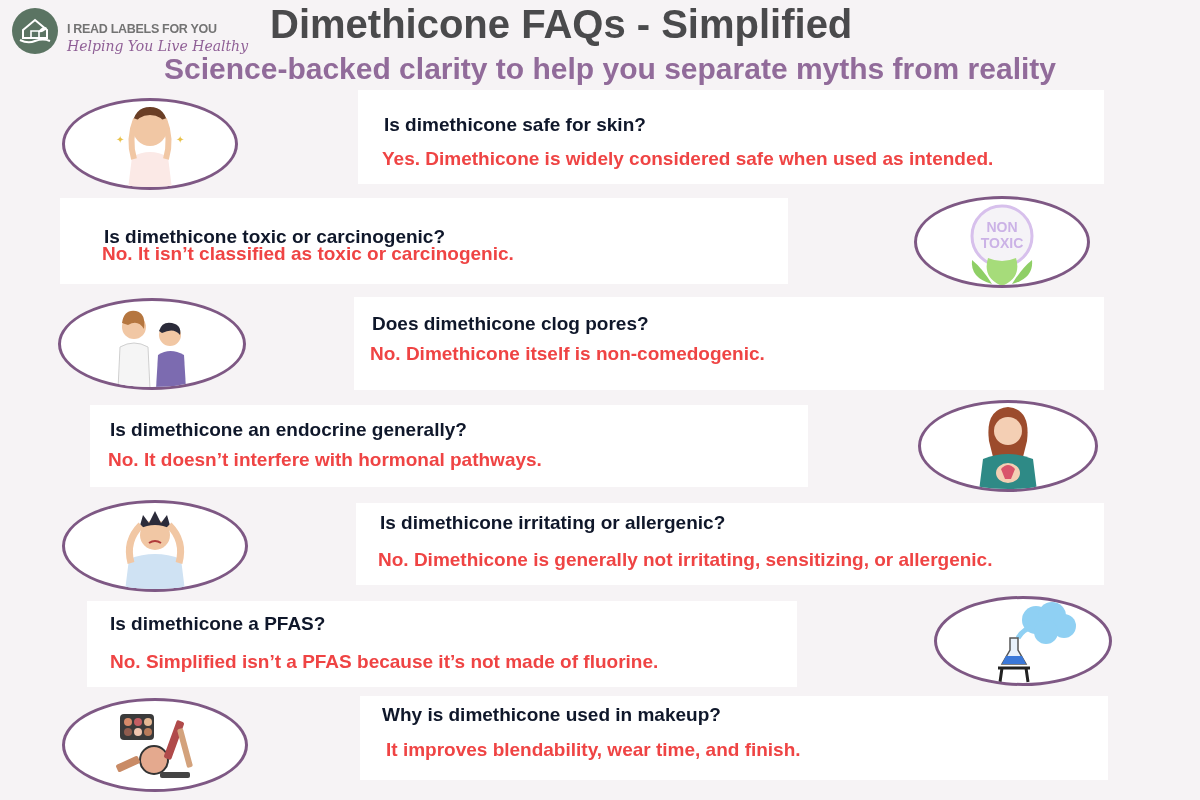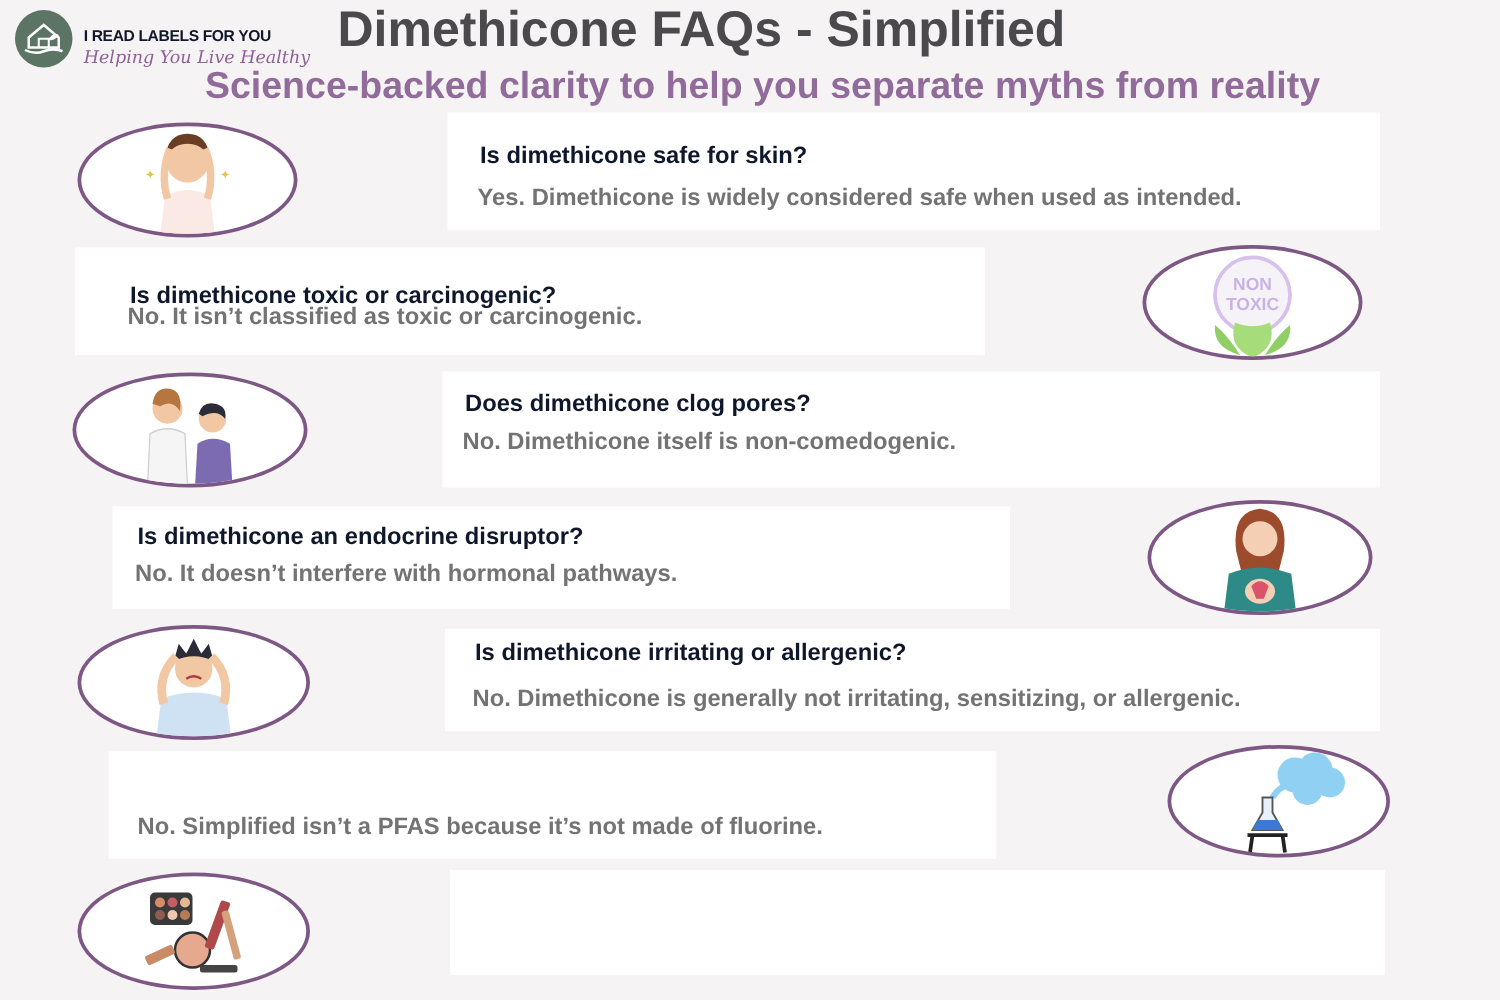--- a/index.html
+++ b/index.html
@@ -4,28 +4,28 @@
 <style>
   html, body { margin:0; padding:0; }
   body {
     width:1200px; height:800px; overflow:hidden; position:relative;
     background:#f6f3f5;
     font-family:"Liberation Sans", sans-serif;
   }
   .logo { position:absolute; left:12px; top:8px; width:190px; height:50px; }
   .logo-circle { position:absolute; left:0; top:0; width:46px; height:46px; border-radius:50%; background:#5b7463; }
   .logo-circle svg { position:absolute; left:6px; top:6px; }
-  .logo-name { position:absolute; left:55px; top:14px; font-size:12.5px; font-weight:bold; color:#0f172a; letter-spacing:-0.3px; white-space:nowrap; }
+  .logo-name { position:absolute; left:55px; top:14px; font-size:12.5px; font-weight:bold; color:#737373; letter-spacing:-0.3px; white-space:nowrap; }
   .logo-tag { position:absolute; left:55px; top:30px; font-size:14px; font-style:italic; color:#8f5f96; font-family:"DejaVu Serif", serif; white-space:nowrap; }
   .title { position:absolute; left:270px; top:2px; width:640px; text-align:left; font-size:40px; font-weight:bold; color:#4a4a4c; white-space:nowrap; }
   .subtitle { position:absolute; left:150px; top:52px; width:920px; text-align:center; font-size:30px; font-weight:bold; color:#916b9a; white-space:nowrap; }
 
   .card { position:absolute; background:#ffffff; }
   .q { position:absolute; font-size:19px; font-weight:bold; color:#0f172a; white-space:nowrap; }
-  .a { position:absolute; font-size:19px; font-weight:bold; color:#737373; white-space:nowrap; }
+  .a { position:absolute; font-size:19px; font-weight:bold; color:#ef4444; white-space:nowrap; }
 
   .oval {
     position:absolute; border:3px solid #7e5884; border-radius:50%;
     background:#ffffff; box-sizing:border-box; overflow:hidden;
     display:flex; align-items:center; justify-content:center;
   }
   .oval svg { display:block; }
 </style>
 </head>
 <body>
@@ -86,21 +86,21 @@
     <path d="M57 32 Q60 22 70 24 Q80 26 78 36 Q72 28 60 34 Z" fill="#2b2b3a"></path>
     <path d="M54 90 L56 56 Q68 48 82 56 L84 90 Z" fill="#7c6bb0"></path>
   </svg>
 </div>
 <div class="card" style="left:354px;top:297px;width:750px;height:93px;">
   <div class="q" style="left:18px;top:16px;">Does dimethicone clog pores?</div>
   <div class="a" style="left:16px;top:46px;">No. Dimethicone itself is non-comedogenic.</div>
 </div>
 
 <div class="card" style="left:90px;top:405px;width:718px;height:82px;">
-  <div class="q" style="left:20px;top:14px;">Is dimethicone an endocrine disruptor?</div>
+  <div class="q" style="left:20px;top:14px;">Is dimethicone an endocrine generally?</div>
   <div class="a" style="left:18px;top:44px;">No. It doesn’t interfere with hormonal pathways.</div>
 </div>
 <div class="oval" style="left:918px;top:400px;width:180px;height:92px;">
   <svg width="90" height="90" viewBox="0 0 90 90">
     <path d="M26 40 Q22 8 45 6 Q68 8 64 40 L60 56 L30 56 Z" fill="#9c4b2c"></path>
     <circle cx="45" cy="30" r="14" fill="#f4cfb4"></circle>
     <path d="M16 90 L20 58 Q45 48 70 58 L74 90 Z" fill="#2e8a86"></path>
     <ellipse cx="45" cy="72" rx="12" ry="10" fill="#f4cfb4"></ellipse>
     <path d="M38 68 Q45 60 52 68 L48 78 L42 78 Z" fill="#d9546b"></path>
   </svg>
@@ -115,20 +115,21 @@
     <path d="M74 62 Q80 40 64 24" stroke="#f1c7a4" stroke-width="7" fill="none"></path>
     <path d="M44 42 Q50 38 56 42" stroke="#b03a3a" stroke-width="2" fill="none"></path>
   </svg>
 </div>
 <div class="card" style="left:356px;top:503px;width:748px;height:82px;">
   <div class="q" style="left:24px;top:9px;">Is dimethicone irritating or allergenic?</div>
   <div class="a" style="left:22px;top:46px;">No. Dimethicone is generally not irritating, sensitizing, or allergenic.</div>
 </div>
 
 <div class="card" style="left:87px;top:601px;width:710px;height:86px;">
+  <div class="q" style="left:23px;top:12px;">Is dimethicone a PFAS?</div>
   <div class="a" style="left:23px;top:50px;">No. Simplified isn’t a PFAS because it’s not made of fluorine.</div>
 </div>
 <div class="oval" style="left:934px;top:596px;width:178px;height:90px;">
   <svg width="110" height="86" viewBox="0 0 110 86">
     <circle cx="68" cy="22" r="14" fill="#8fd0f3"></circle>
     <circle cx="84" cy="18" r="14" fill="#8fd0f3"></circle>
     <circle cx="96" cy="28" r="12" fill="#8fd0f3"></circle>
     <circle cx="78" cy="34" r="12" fill="#8fd0f3"></circle>
     <path d="M50 40 Q56 30 64 30" stroke="#8fd0f3" stroke-width="5" fill="none"></path>
     <path d="M42 40 L50 40 L50 52 L58 66 L34 66 L42 52 Z" fill="#e8f1fb" stroke="#555" stroke-width="1.5"></path>
@@ -147,13 +148,15 @@
     <circle cx="38" cy="32" r="4" fill="#f0c6b0"></circle>
     <circle cx="48" cy="32" r="4" fill="#b87b5a"></circle>
     <circle cx="54" cy="60" r="14" fill="#e4a98e" stroke="#333" stroke-width="2"></circle>
     <rect x="70" y="20" width="8" height="40" rx="2" fill="#b04a4a" transform="rotate(20 74 40)"></rect>
     <rect x="82" y="28" width="6" height="40" rx="2" fill="#d3a27c" transform="rotate(-15 85 48)"></rect>
     <rect x="16" y="60" width="24" height="8" rx="2" fill="#c98b66" transform="rotate(-25 28 64)"></rect>
     <rect x="60" y="72" width="30" height="6" rx="2" fill="#444"></rect>
   </svg>
 </div>
 <div class="card" style="left:360px;top:696px;width:748px;height:84px;">
+  <div class="q" style="left:22px;top:8px;">Why is dimethicone used in makeup?</div>
+  <div class="a" style="left:26px;top:43px;">It improves blendability, wear time, and finish.</div>
 </div>
 
 </body></html>

